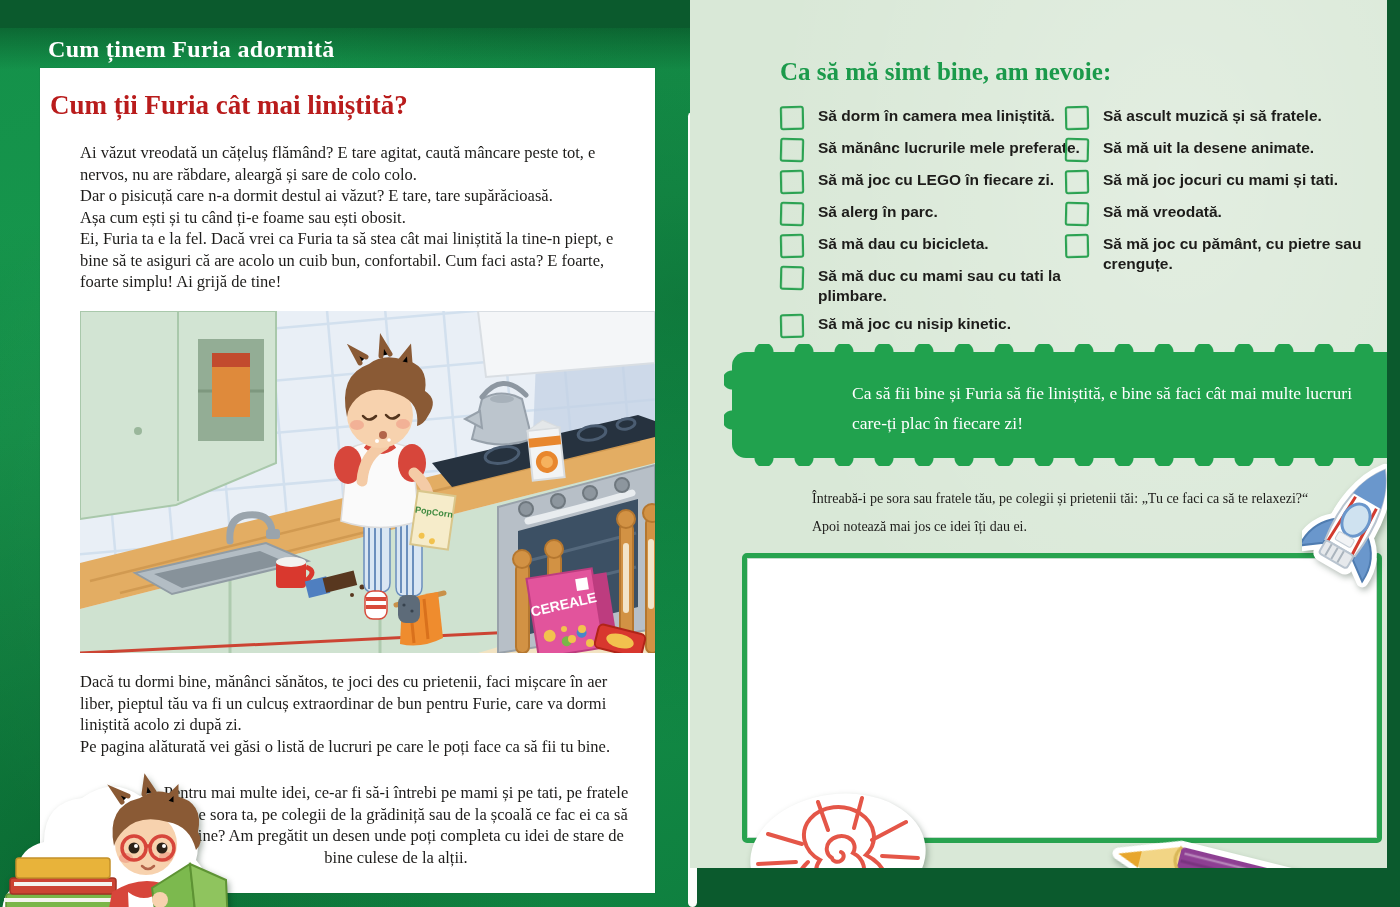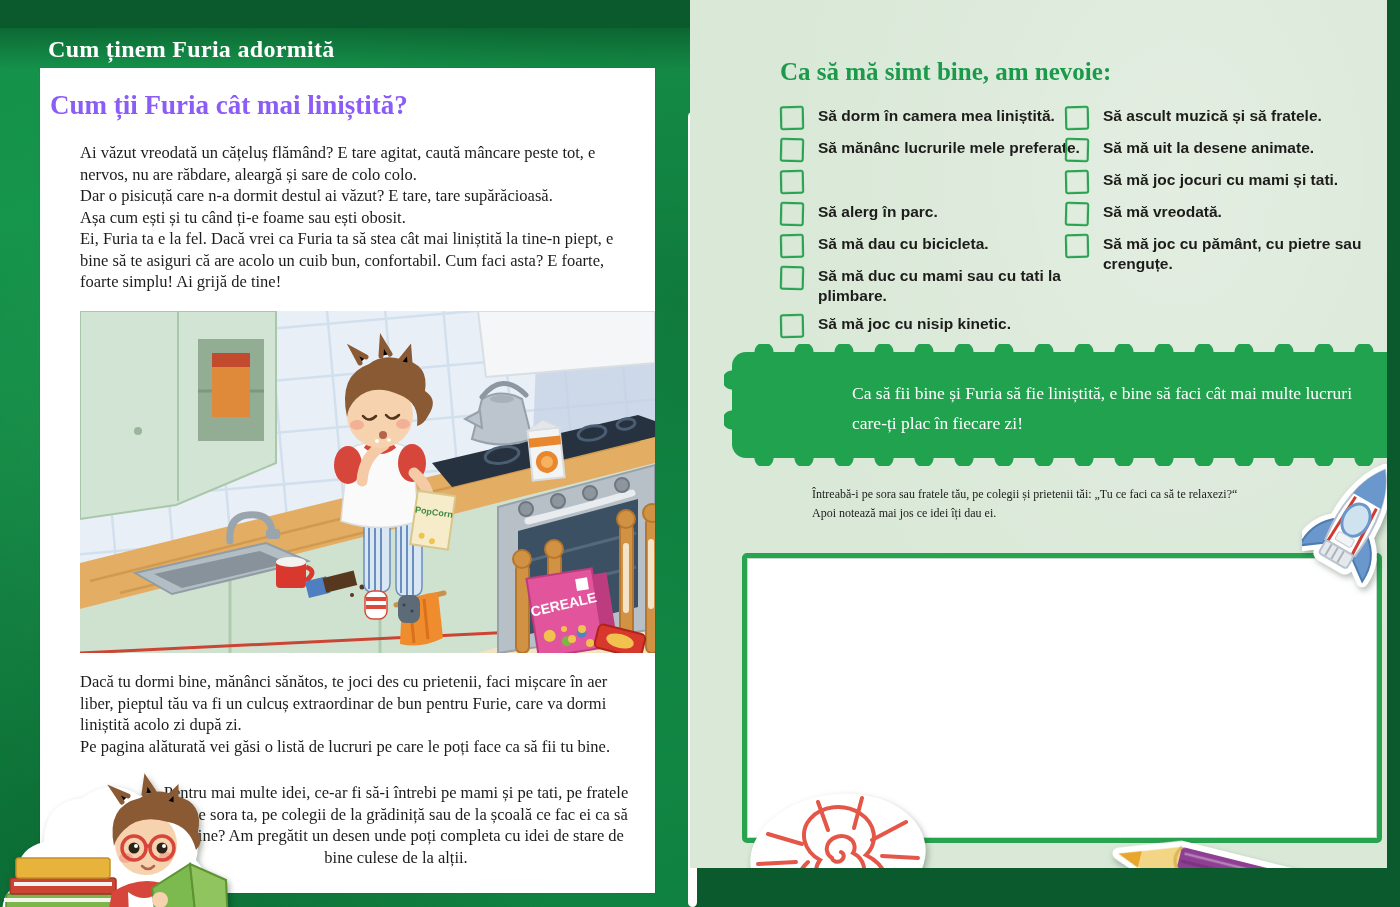--- a/index.html
+++ b/index.html
@@ -20,21 +20,21 @@
   }
   .page-title{
     position:absolute;left:48px;top:8px;color:#ffffff;
     font-size:24px;font-weight:bold;letter-spacing:.3px;white-space:nowrap;
   }
   .card{
     position:absolute;left:40px;top:40px;width:615px;height:825px;
     background:#ffffff;box-shadow:0 0 0 1px rgba(0,0,0,.04);
   }
   .card-heading{
-    position:absolute;left:10px;top:22px;color:#8b5cf6;
+    position:absolute;left:10px;top:22px;color:#b91c1c;
     font-size:27px;font-weight:bold;white-space:nowrap;
   }
   .body-text{
     position:absolute;color:#1d1c1a;font-size:16.5px;line-height:21.5px;
     white-space:pre-line;
   }
   .para1{left:40px;top:74px;width:557px;}
   .para2{left:40px;top:603px;width:552px;}
   .para3{left:116px;top:714px;width:480px;text-align:center;}
   .illustration-frame{
@@ -90,21 +90,21 @@
     background:radial-gradient(circle at 8px 20px, #21a24e 9px, rgba(0,0,0,0) 10px);
     background-size:16px 40px;background-repeat:repeat-y;
   }
   .banner-text{
     position:absolute;left:120px;top:26px;width:520px;color:#ffffff;
     font-family:"Liberation Serif", serif;font-size:17.5px;line-height:30px;
     white-space:pre-line;
   }
   .note-text{
     position:absolute;left:122px;top:485px;width:525px;color:#1d1c1a;
-    font-family:"Liberation Serif", serif;font-size:12px;line-height:19px;
+    font-family:"Liberation Serif", serif;font-size:14px;line-height:28px;
     white-space:pre-line;z-index:1;
   }
   .idea-box{
     position:absolute;left:52px;top:553px;width:640px;height:290px;
     background:#ffffff;border:5px solid #28a34f;border-radius:5px;
     box-shadow:inset 0 0 0 1px rgba(25,110,55,.25);z-index:2;box-sizing:border-box;
   }
   .rocket-sticker{
     position:absolute;left:612px;top:455px;width:100px;height:145px;z-index:4;
     filter:drop-shadow(2px 3px 3px rgba(0,30,10,.3));
@@ -355,20 +355,21 @@
     <div class="check-row">
         <span class="checkbox"></span>
         <span class="check-label">Să dorm în camera mea liniștită.</span>
       </div>
     <div class="check-row">
         <span class="checkbox"></span>
         <span class="check-label">Să mănânc lucrurile mele preferate.</span>
       </div>
     <div class="check-row">
         <span class="checkbox"></span>
+        <span class="check-label">Să mă joc cu LEGO în fiecare zi.</span>
       </div>
     <div class="check-row">
         <span class="checkbox"></span>
         <span class="check-label">Să alerg în parc.</span>
       </div>
     <div class="check-row">
         <span class="checkbox"></span>
         <span class="check-label">Să mă dau cu bicicleta.</span>
       </div>
     <div class="check-row">

